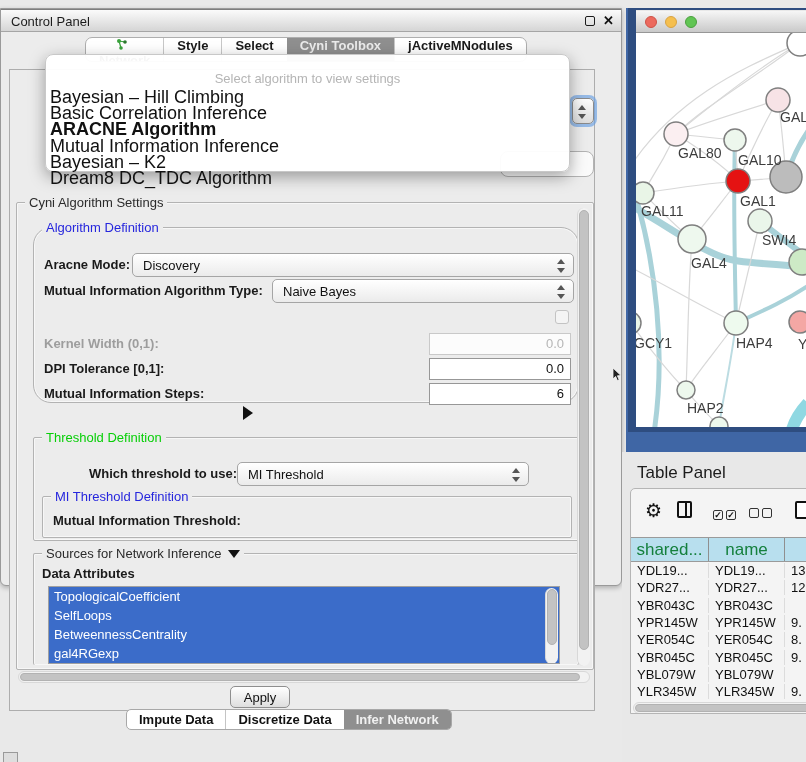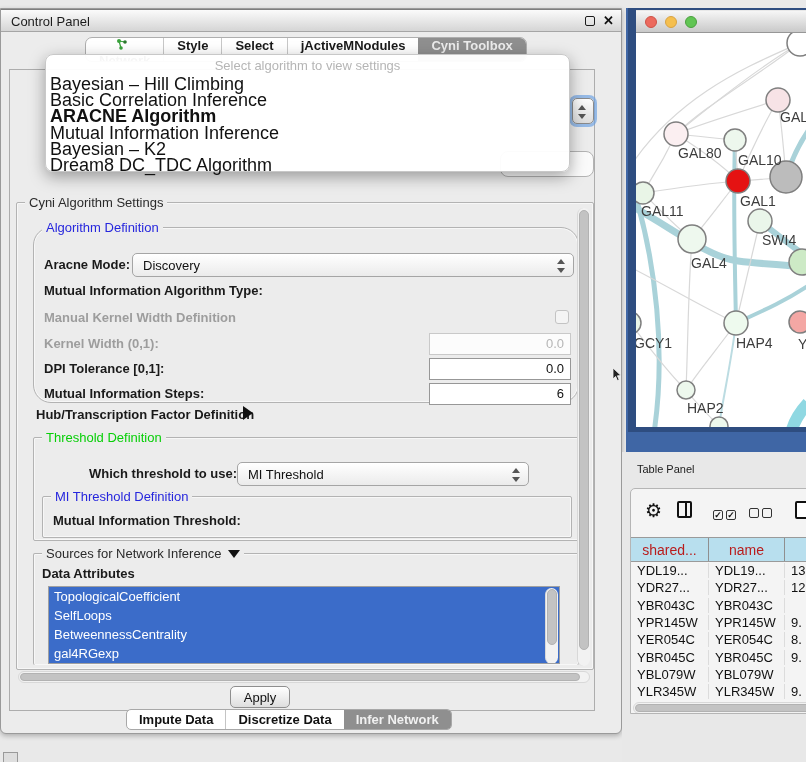--- a/index.html
+++ b/index.html
@@ -1,20 +1,20 @@
 <!DOCTYPE html>
 <html><head>
 <meta charset="utf-8">
 <style>
   html,body{margin:0;padding:0;background:#e9e9e9;}
   *{box-sizing:border-box;font-family:"Liberation Sans",sans-serif;}
   #stage{position:relative;width:806px;height:762px;overflow:hidden;background:#e9e9e9;}
 
   
-  .cp{position:absolute;left:0;top:8px;width:622px;height:726px;background:#ececec;
+  .cp{position:absolute;left:0;top:8px;width:622px;height:578px;background:#ececec;
       border:1px solid #9a9a9a;border-radius:0 0 6px 6px;box-shadow:0 2px 5px rgba(0,0,0,.25);}
   .cp-titlebar{position:absolute;left:0;top:0;width:100%;height:23px;
       background:linear-gradient(#fbfbfb,#d5d5d5);border-bottom:1px solid #a5a5a5;border-top:1px solid #7e7e7e;}
   .cp-title{position:absolute;left:10px;top:4px;font-size:13px;color:#1c1c1c;}
   .tb-float{position:absolute;right:26px;top:6px;width:10px;height:10px;border:1.6px solid #1c1c1c;border-radius:2px;}
   .tb-close{position:absolute;right:7px;top:3px;font-size:13px;font-weight:bold;color:#111;}
 
   
   .tabstrip{position:absolute;left:84px;top:28px;height:25px;display:flex;background:#ffffff;
       border:1px solid #aeaeae;border-radius:7px;overflow:hidden;align-items:stretch;}
@@ -61,49 +61,49 @@
       display:flex;align-items:center;justify-content:center;}
 
   .btabs{position:absolute;left:125px;top:700px;height:21px;display:flex;background:#fff;
       border:1px solid #a8a8a8;border-radius:5px;overflow:hidden;}
   .btab{display:flex;align-items:center;padding:0 12px;font-size:13px;font-weight:bold;color:#111;border-left:1px solid #c4c4c4;}
   .btab:first-child{border-left:none;}
   .btab.sel{background:#8f8f8f;color:#f1f1f1;border-left:none;}
 
   
   .popup{position:absolute;left:45px;top:54px;width:525px;height:118px;background:rgba(255,255,255,.96);
-      border:1px solid #c8c8c8;border-radius:8px;box-shadow:0 5px 16px rgba(0,0,0,.35);z-index:50;padding-top:3px;}
+      border:1px solid #c8c8c8;border-radius:8px;box-shadow:0 5px 16px rgba(0,0,0,.35);z-index:50;padding-top:16px;}
   .popup-head{text-align:center;font-size:13px;color:#b5b5b5;height:18px;}
   .popup-item{font-size:18px;color:#111;height:16.2px;line-height:16.2px;padding-left:4px;white-space:nowrap;}
   .popup-item.bold{font-weight:bold;}
   .focus-spin{position:absolute;left:572px;top:98px;width:22px;height:26px;border:1px solid #8a8a8a;border-radius:5px;
       background:linear-gradient(#fdfdfd,#dcdcdc);box-shadow:0 0 0 3px rgba(105,160,228,.65);z-index:40;}
   .ghost-field{position:absolute;left:500px;top:151px;width:94px;height:26px;border:1px solid #b3b3b3;border-radius:8px;background:#fafafa;z-index:30;}
 
   
   .desktop{position:absolute;left:626px;top:8px;width:180px;height:446px;background:#3f66a5;}
   .netwin{position:absolute;left:628px;top:8px;width:178px;height:424px;background:#2e4d80;}
   .netwin-inner{position:absolute;left:8px;top:2px;width:170px;height:418px;}
   .net-titlebar{position:relative;height:23px;background:linear-gradient(#f6f6f6,#c9c9c9);
       border-bottom:1px solid #979797;border-top:1px solid #e8e8e8;}
   .light{position:absolute;top:5px;width:12px;height:12px;border-radius:50%;}
   .net-canvas{position:relative;width:170px;height:394px;background:#ffffff;overflow:hidden;}
   .nlabel{position:absolute;font-size:14px;color:#3d3d3d;white-space:nowrap;}
 
   
   .tpanel{position:absolute;left:622px;top:452px;width:184px;height:310px;background:#e8e8e8;}
-  .tpanel-title{position:absolute;left:15px;top:11px;font-size:11px;color:#1c1c1c;}
+  .tpanel-title{position:absolute;left:15px;top:11px;font-size:17px;color:#1c1c1c;}
   .tpanel-inner{position:absolute;left:8px;top:36px;width:190px;height:226px;background:#f4f4f4;
       border:1px solid #b5b5b5;border-radius:5px 0 0 0;overflow:hidden;}
   .ticon{position:absolute;top:12px;color:#111;}
   .cbx{display:inline-block;width:10px;height:10px;border:1.6px solid #333;border-radius:2px;margin-right:3px;
       font-size:9px;line-height:8px;text-align:center;color:#111;font-weight:bold;}
   .thead{position:absolute;left:0;top:48px;width:220px;height:25px;display:flex;background:#b8dfee;
       border-top:1px solid #9a9a9a;border-bottom:1px solid #9a9a9a;}
-  .th{font-size:14px;color:#b91c1c;border-right:1px solid #8f8f8f;display:flex;align-items:center;justify-content:center;}
+  .th{font-size:17px;color:#15803d;border-right:1px solid #8f8f8f;display:flex;align-items:center;justify-content:center;}
   .trows{position:absolute;left:0;top:73px;width:220px;height:140px;overflow:hidden;}
   .trow{display:flex;height:17.3px;align-items:center;}
   .td{font-size:13px;color:#111;padding-left:6px;border-right:1px solid #dcdcdc;overflow:hidden;white-space:nowrap;}
 
   .mini-icon{position:absolute;left:3px;top:752px;width:15px;height:12px;border:1.6px solid #9a9a9a;background:#dedede;}
   .cursor{position:absolute;left:612px;top:368px;z-index:90;}
 </style>
 </head>
 <body>
 
@@ -128,25 +128,25 @@
           </svg>
         </span>
         <span>Network</span>
       </div>
       <div class="tab">
           <span>Style</span>
         </div>
       <div class="tab">
           <span>Select</span>
         </div>
+      <div class="tab sel">
+          <span>Cyni Toolbox</span>
+        </div>
       <div class="tab">
           <span>jActiveMNodules</span>
-        </div>
-      <div class="tab sel">
-          <span>Cyni Toolbox</span>
         </div>
     </div>
 
     <div class="cp-inner">
 
       <div class="fs" style="left:6px;top:132px;width:578px;height:468px;">
         <span class="legend">Cyni Algorithm Settings</span>
 
         <div class="fs" style="left:16px;top:24px;width:546px;height:176px;background:#ececec;border-radius:18px;">
           <span class="legend blue">Algorithm Definition</span>
@@ -154,35 +154,40 @@
           <span class="lbl" style="left:10px;top:29px;">Aracne Mode:</span>
           <div class="combo" style="left:98px;top:25px;width:442px;">
             <span>Discovery</span>
             <span class="spin">
                 <i class="up"></i>
                 <i class="dn"></i>
               </span>
           </div>
 
           <span class="lbl" style="left:10px;top:55px;">Mutual Information Algorithm Type:</span>
-
-          <span class="lbl dis" style="left:10px;top:82px;">Manual Kernel Width Definition</span>
+          <div class="combo" style="left:238px;top:51px;width:302px;">
+            <span>Naive Bayes</span>
+            <span class="spin">
+                <i class="up"></i>
+                <i class="dn"></i>
+              </span>
+          </div>
+
           <span class="checkbox" style="left:521px;top:82px;"></span>
 
           <span class="lbl dis" style="left:10px;top:108px;">Kernel Width (0,1):</span>
           <div class="field dis" style="left:395px;top:105px;width:142px;">0.0</div>
 
           <span class="lbl" style="left:10px;top:133px;">DPI Tolerance [0,1]:</span>
           <div class="field" style="left:395px;top:130px;width:142px;">0.0</div>
 
           <span class="lbl" style="left:10px;top:158px;">Mutual Information Steps:</span>
           <div class="field" style="left:395px;top:155px;width:142px;">6</div>
         </div>
 
-        <span class="lbl" style="left:19px;top:204px;">Hub/Transcription Factor Definition</span>
         <span style="position:absolute;left:226px;top:203px;width:0;height:0;border-top:7px solid transparent;border-bottom:7px solid transparent;border-left:10px solid #111;"></span>
 
         <div class="fs" style="left:16px;top:234px;width:546px;height:104px;background:#ececec;">
           <span class="legend green">Threshold Definition</span>
 
           <span class="lbl" style="left:55px;top:28px;">Which threshold to use:</span>
           <div class="combo" style="left:203px;top:24px;width:292px;">
             <span>MI Threshold</span>
             <span class="spin">
                 <i class="up"></i>

